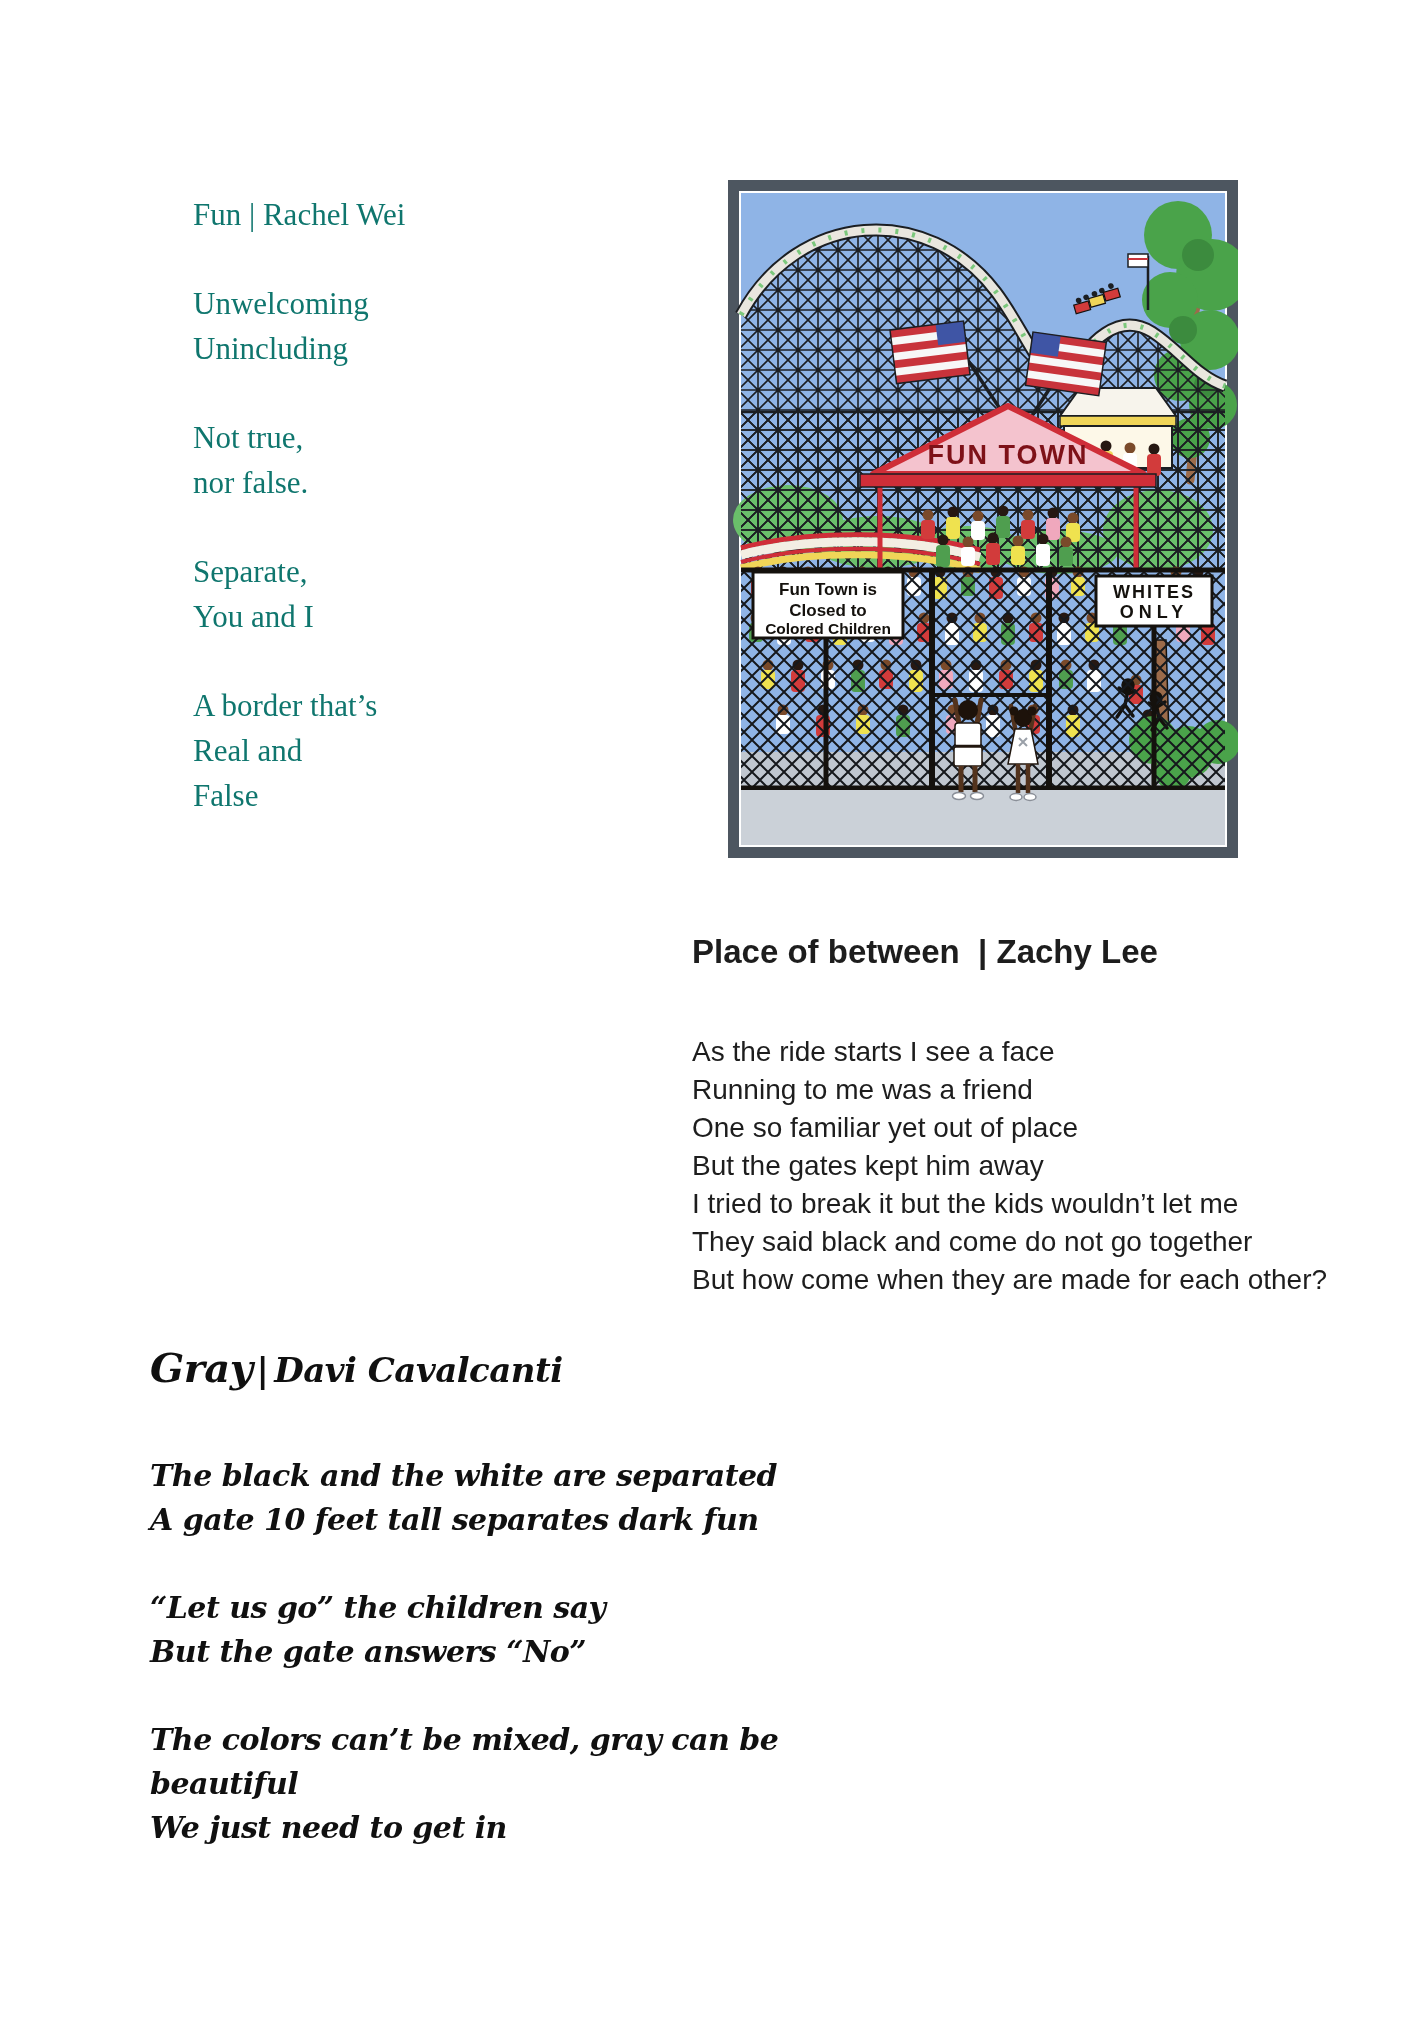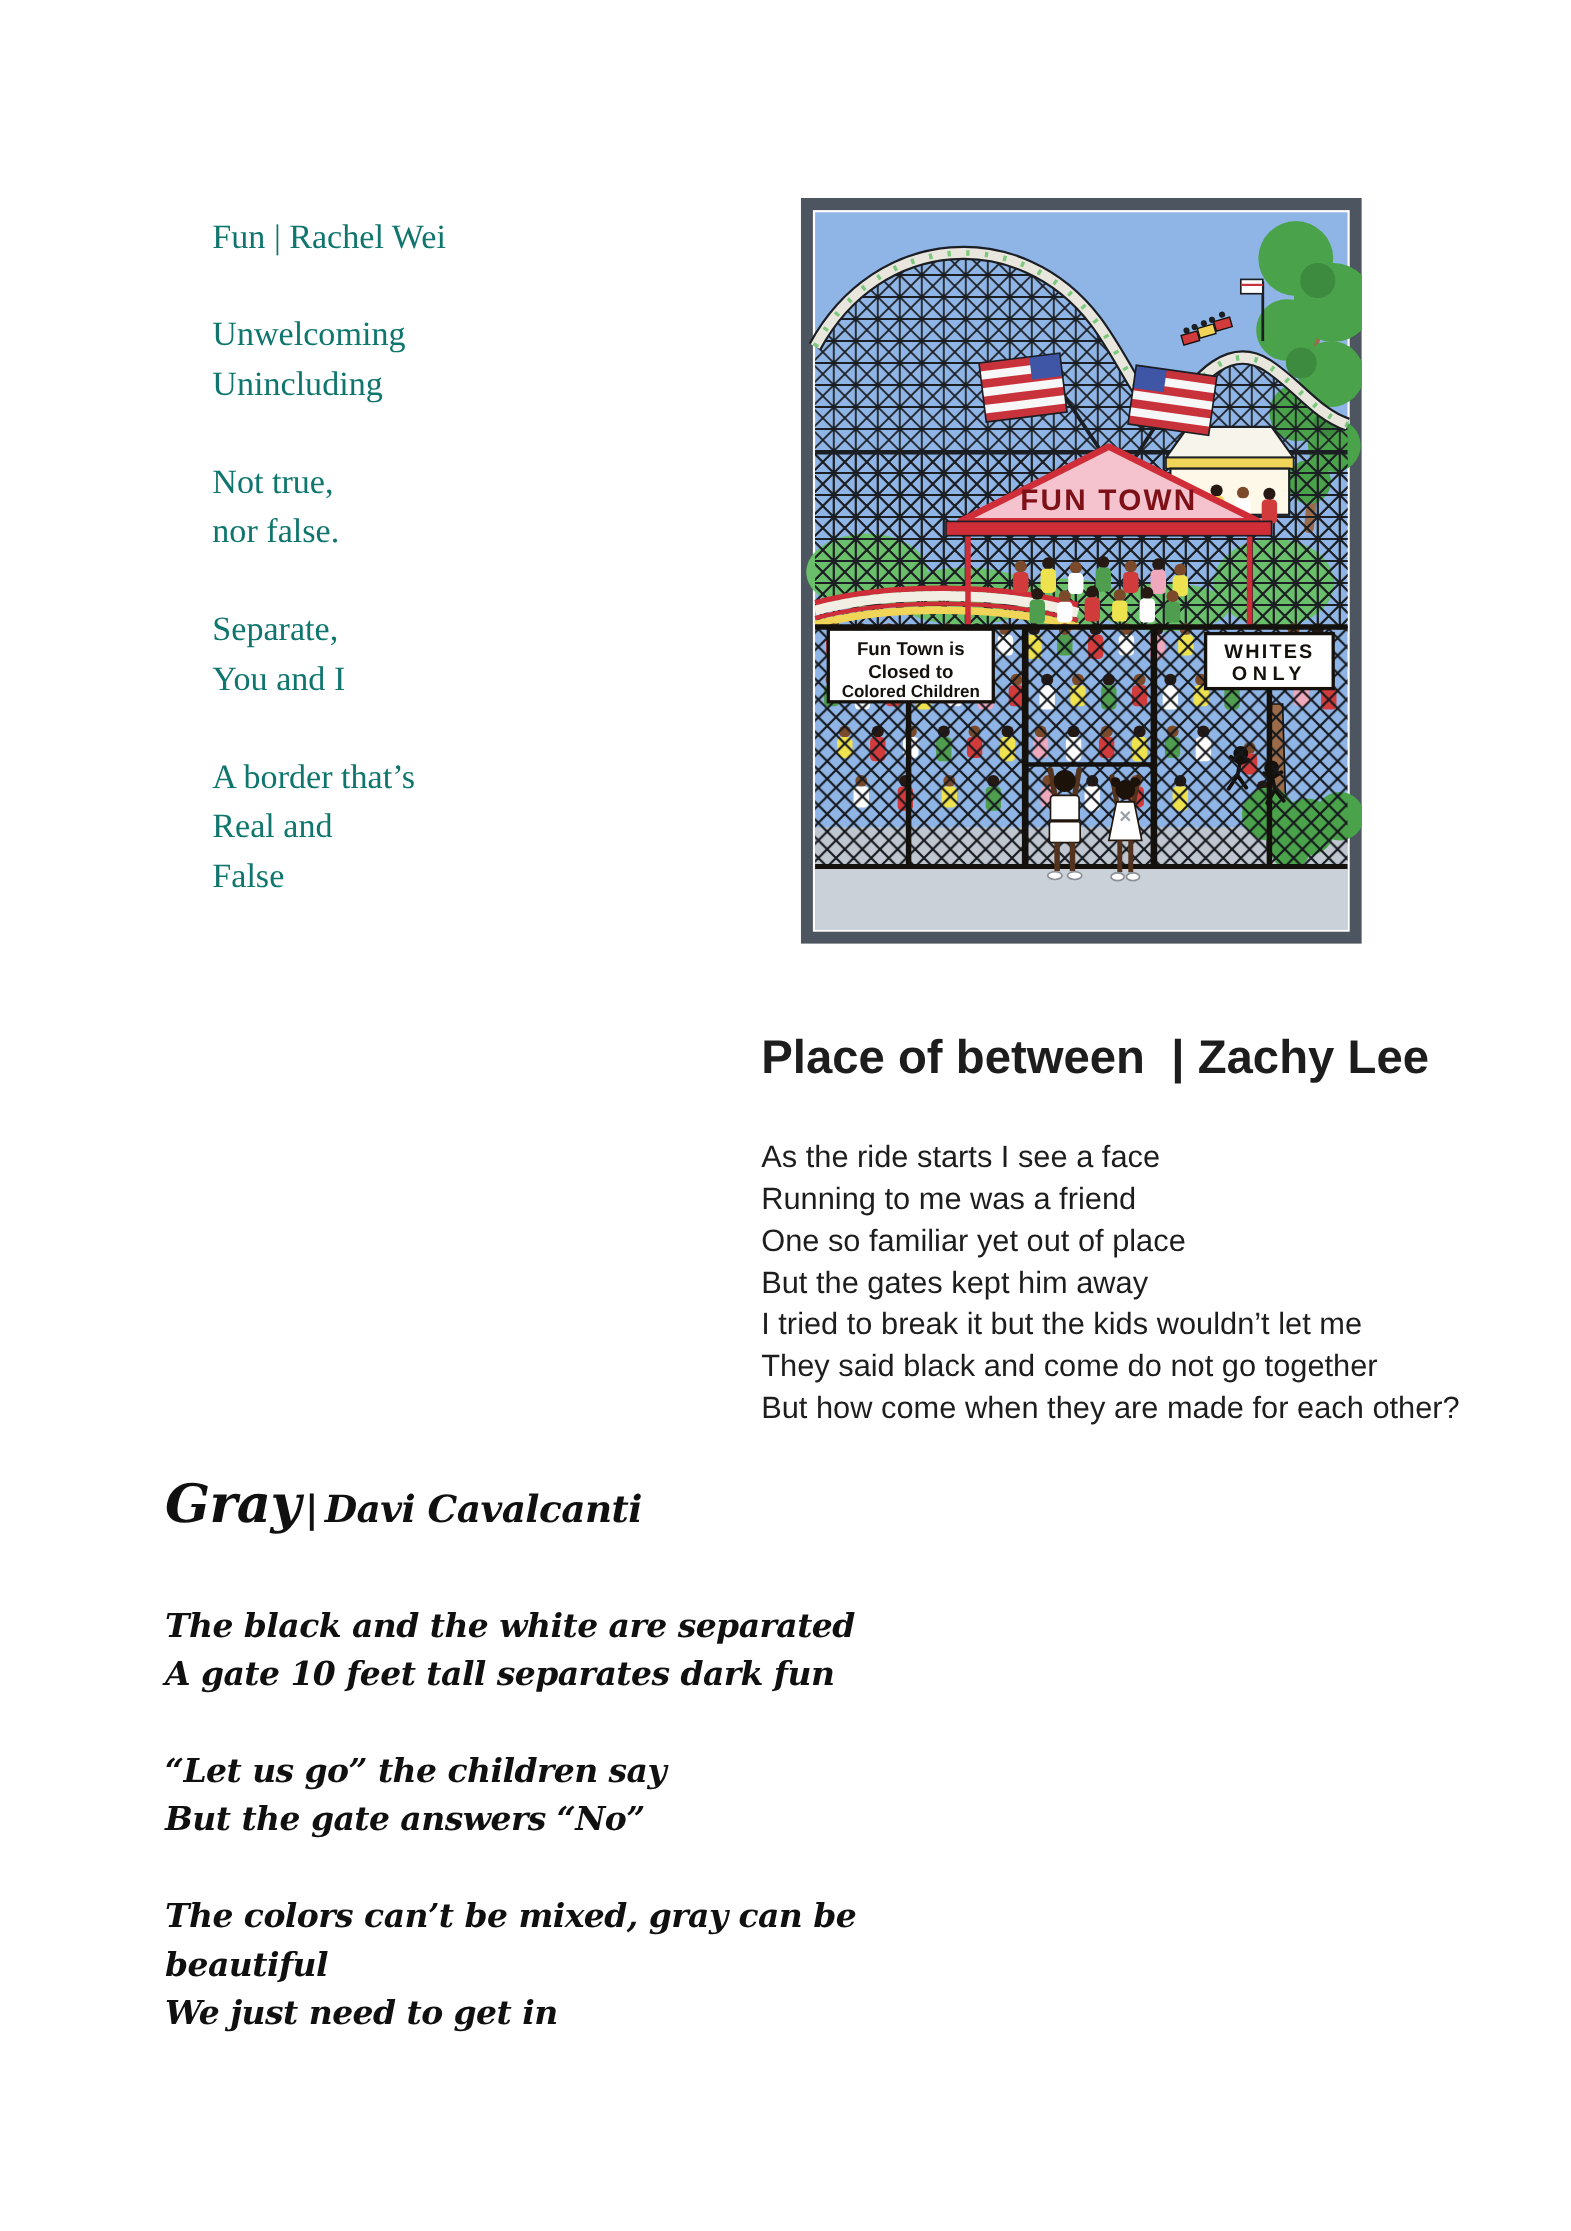--- a/index.html
+++ b/index.html
@@ -13,31 +13,31 @@
   .poem-fun .stanza { margin:0 0 44px 0; }
   .poem-fun p { margin:0; line-height:45px; }
 
   
   .illustration { position:absolute; left:700px; top:180px; width:510px; height:678px; margin:0;padding-left:28px; }
   .svg-hand { font-family:"Liberation Sans", sans-serif; font-weight:bold; }
   .banner-text { font-family:"Liberation Sans", sans-serif; font-weight:bold; letter-spacing:2px; }
 
   
   .place-title { position:absolute; left:692px; top:905px;
-                 font-family:"Liberation Sans", sans-serif; font-size:43px; color:#1d1d1d; line-height:40px; }
+                 font-family:"Liberation Sans", sans-serif; font-size:33px; color:#1d1d1d; line-height:40px; }
   .place-lines { position:absolute; left:692px; top:1033px; width:700px;
                  font-family:"Liberation Sans", sans-serif; font-size:28px; color:#1d1d1d; }
   .place-lines p { margin:0; line-height:38px; }
 
   
   .poem-gray { position:absolute; left:150px; top:1340px; width:700px;
                font-family:"DejaVu Serif", serif; font-style:italic; font-weight:bold;
                color:#101010; letter-spacing:-0.5px; }
   .gray-title { margin:0 0 56px 0; line-height:56px; font-size:34px; }
-  .gray-title .gray-word { font-size:48px; }
+  .gray-title .gray-word { font-size:40px; }
   .gray-title .sep { font-weight:bold; font-style:normal; padding:0 6px 0 4px; }
   .poem-gray .stanza { margin:0 0 44px 0; }
   .poem-gray p { margin:0; line-height:44px; font-size:30px; }
 </style>
 </head>
 <body>
 
 <div class="page">
 
   <section class="poem-fun">

